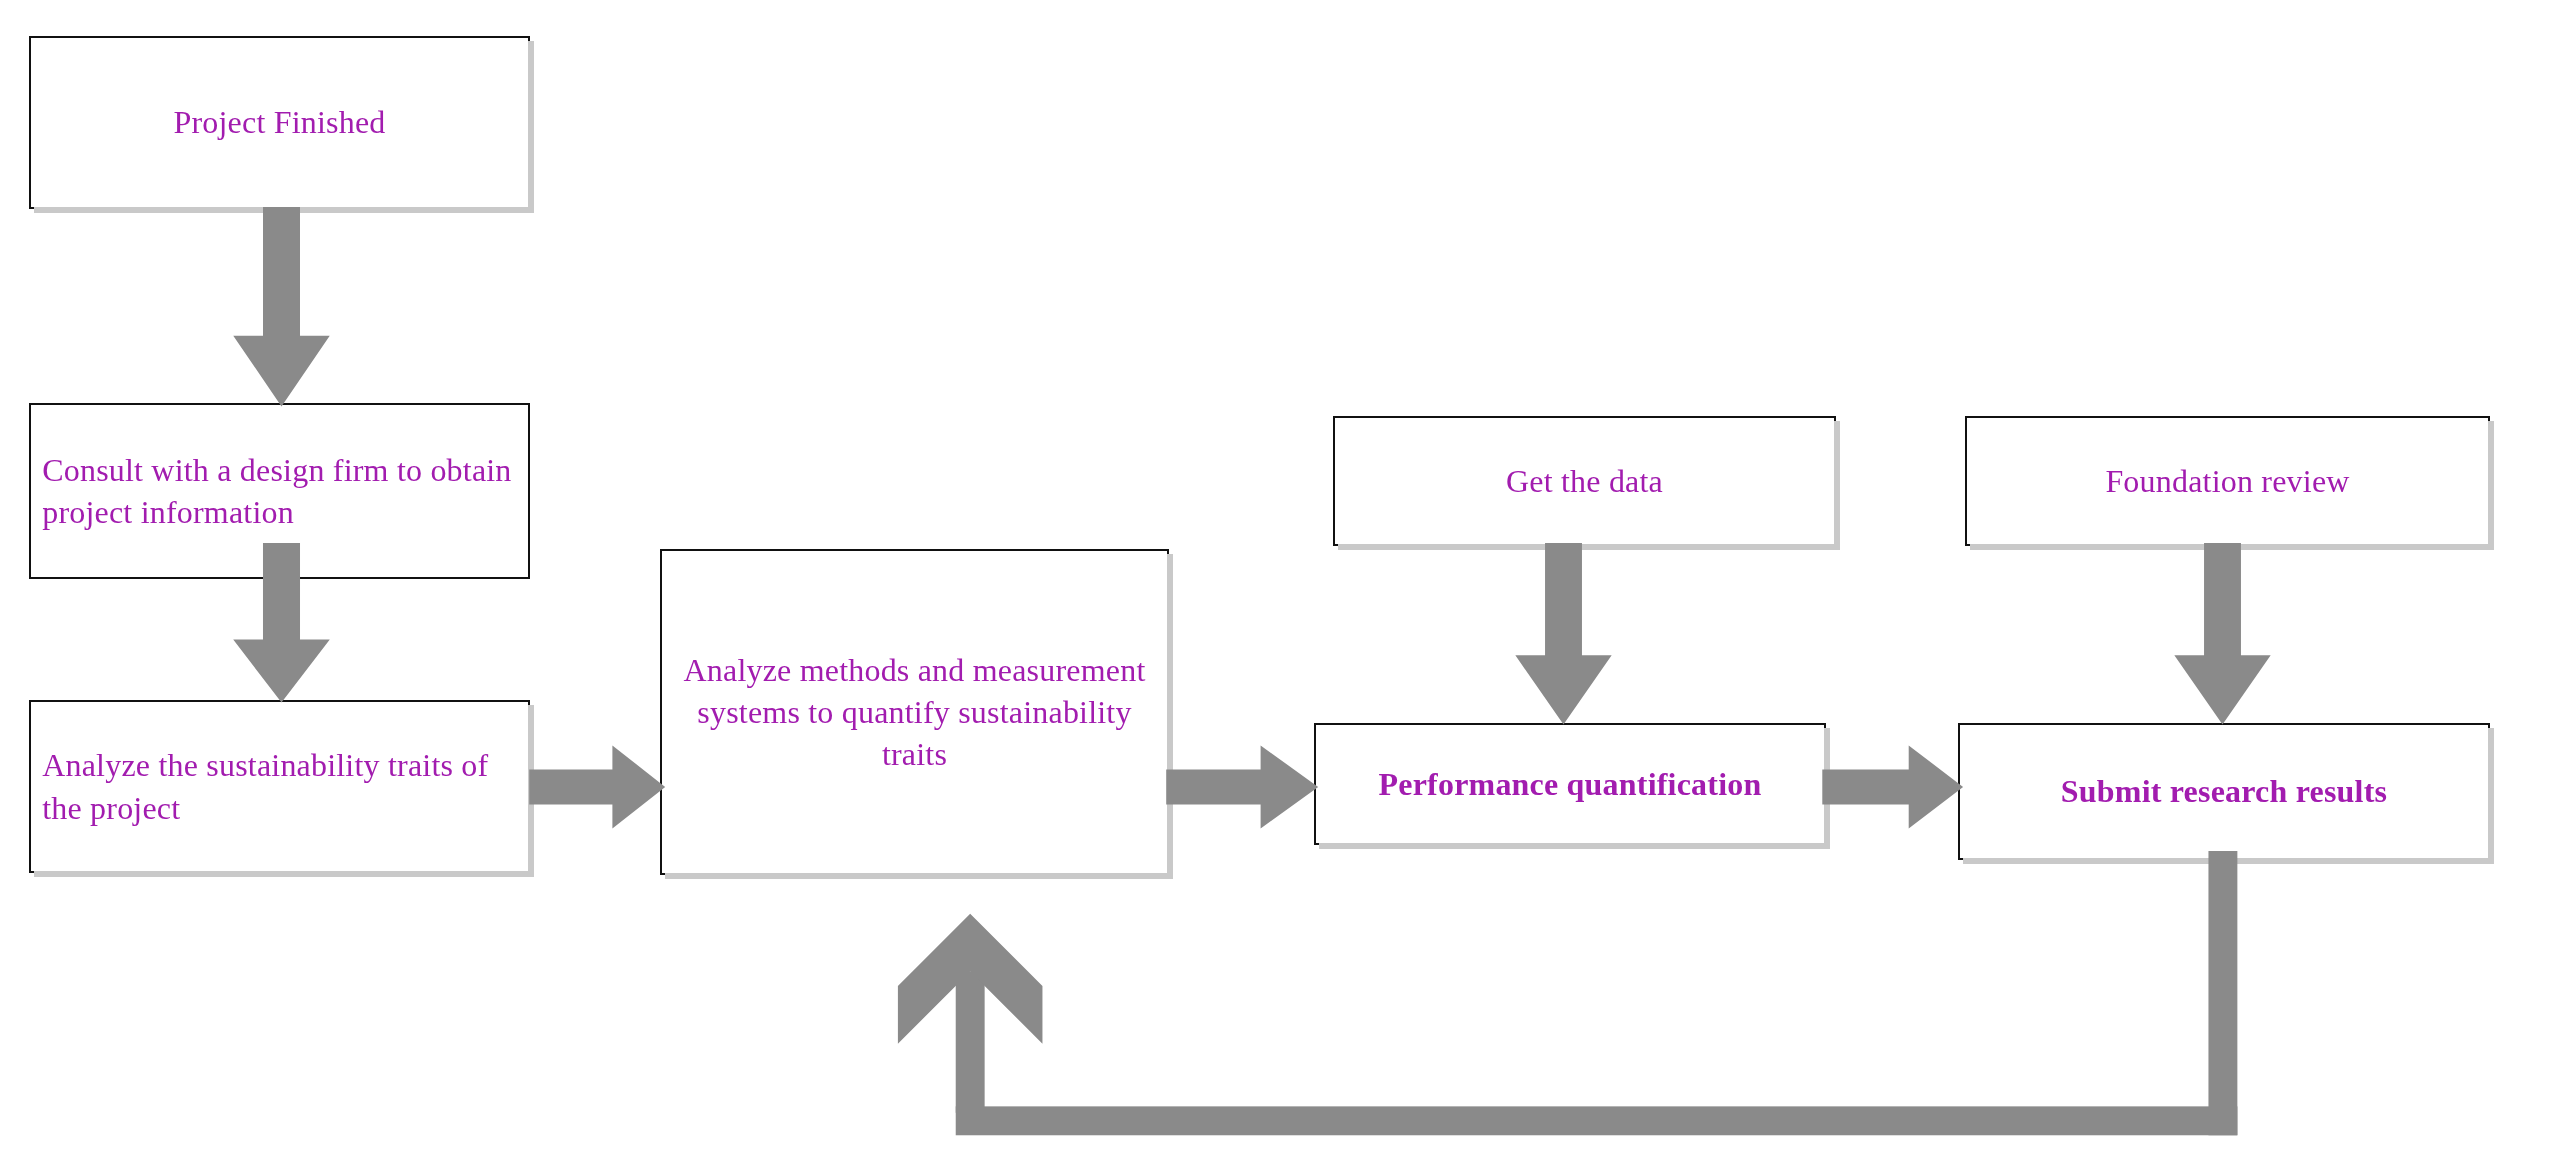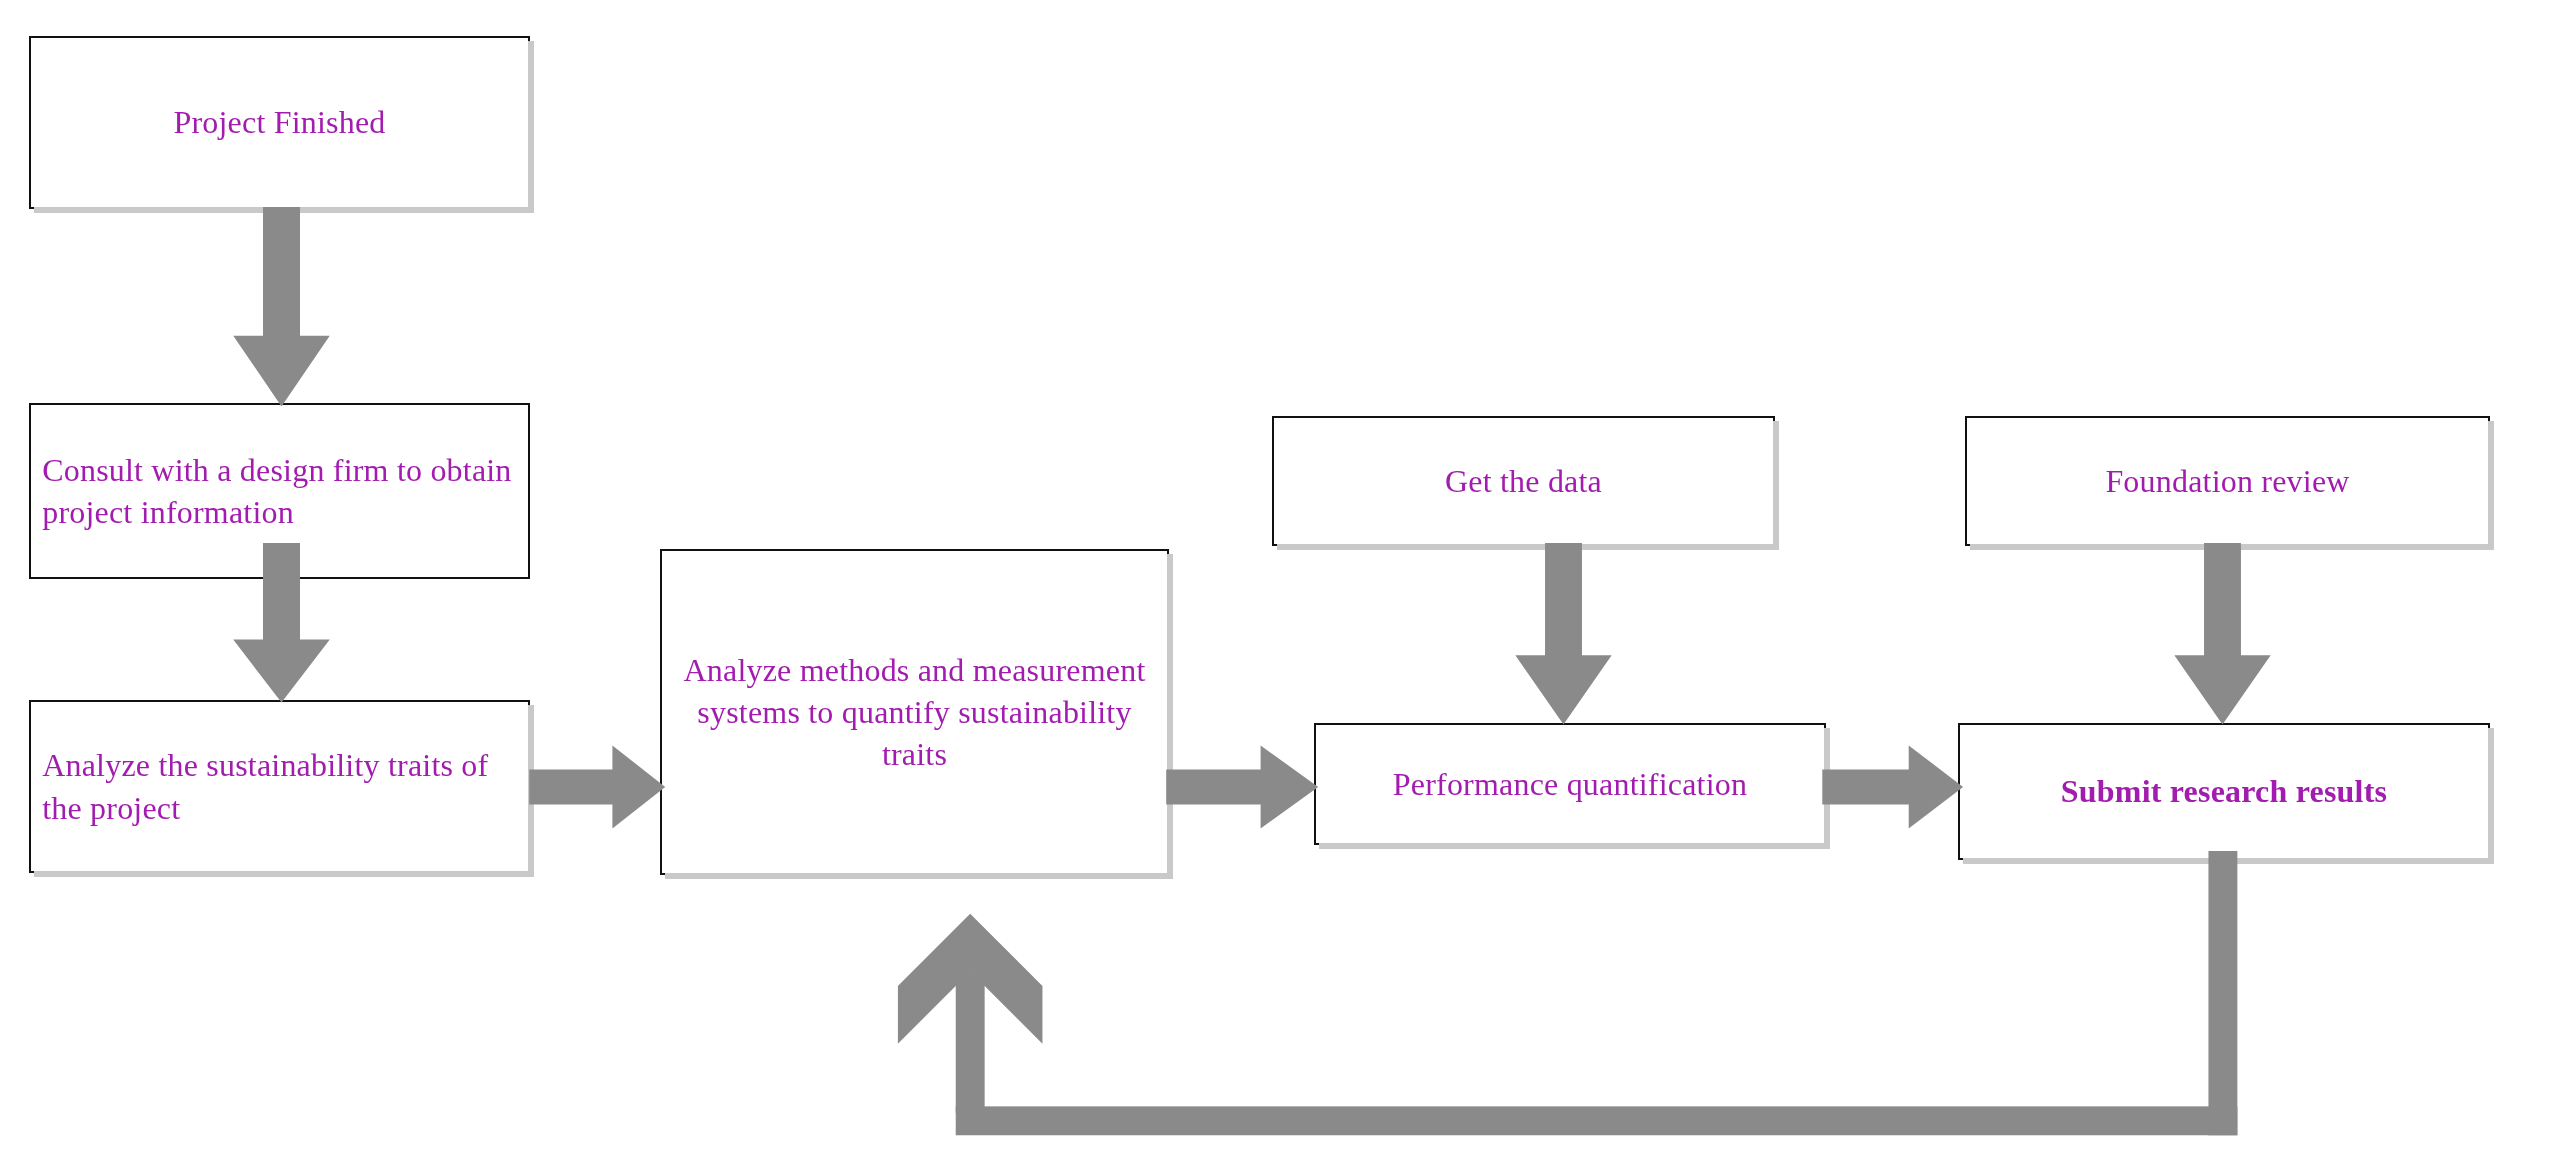--- a/index.html
+++ b/index.html
@@ -49,22 +49,22 @@
 
   
   .conn{position:absolute;}
   .conn svg{display:block;overflow:visible;}
 
   
   #n-project-finished   {left:29px;  top:36px;   width:501px; height:173px;}
   #n-consult            {left:29px;  top:403px;  width:501px; height:176px;}
   #n-analyze            {left:29px;  top:700px;  width:501px; height:173px;}
   #n-develop            {left:660px; top:549px;  width:509px; height:326px;}
-  #n-getdata            {left:1272px;top:416px;  width:503px; height:130px;}
-  #n-performance        {left:1314px;top:723px;  width:512px; height:122px;}
+  #n-getdata            {left:1333px;top:416px;  width:503px; height:130px;}
+  #n-performance        {left:1314px;top:723px;  width:512px; height:122px;font-weight:bold;}
   #n-foundation         {left:1965px;top:416px;  width:525px; height:130px;}
   #n-submit             {left:1958px;top:723px;  width:532px; height:137px;font-weight:bold;}
 
   #a-v1 {left:217px; top:207px;  width:129px; height:201px;}
   #a-v2 {left:217px; top:543px;  width:129px; height:161px;}
   #a-v3 {left:1499px;top:543px;  width:129px; height:183px;}
   #a-v4 {left:2158px;top:543px;  width:129px; height:183px;}
 
   #a-h1 {left:529px; top:739px;  width:138px; height:96px;}
   #a-h2 {left:1166px;top:739px;  width:154px; height:96px;}

